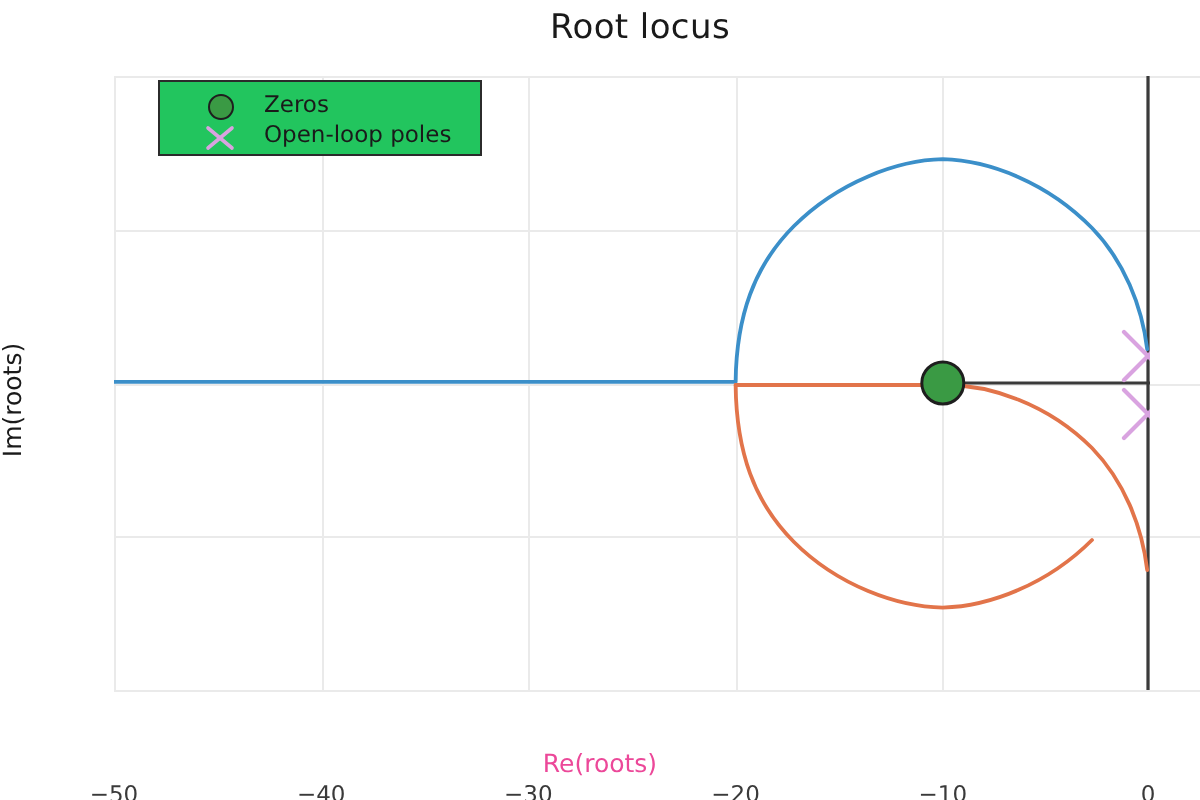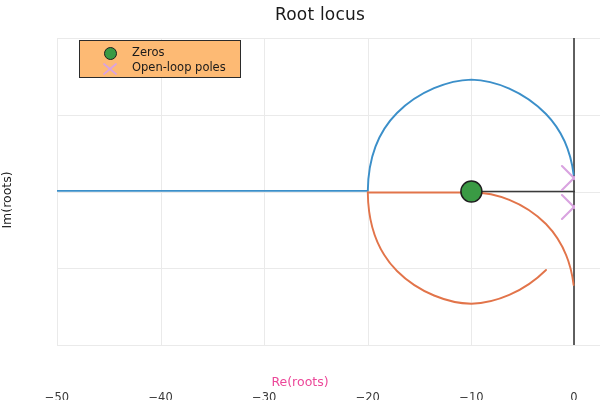--- a/index.html
+++ b/index.html
@@ -20,21 +20,21 @@
 
   #ylabel{position:absolute;left:-2px;top:50%;font-size:12.5px;color:#1a1a1a;
           transform:translateY(-50%) rotate(-90deg);transform-origin:center;
           white-space:nowrap;width:120px;text-align:center;margin-left:-52px;}
   #xlabel{position:absolute;left:0;top:374px;width:600px;text-align:center;
           font-size:12.5px;color:#ec4899;}
 
   #curves{position:absolute;left:0;top:0;}
 
   #legend{position:absolute;left:79px;top:40px;width:162px;height:38px;
-          background:#fdba74;border:1px solid #2b2b2b;box-sizing:border-box;}
+          background:#22c55e;border:1px solid #2b2b2b;box-sizing:border-box;}
   .leg-row{position:absolute;left:0;height:16px;width:100%;}
   .leg-txt{position:absolute;left:52px;font-size:11.5px;color:#1a1a1a;
            line-height:16px;white-space:nowrap;}
   #legdot{position:absolute;left:24px;top:6px;width:13px;height:13px;
           border-radius:50%;background:#3a9a44;border:1.4px solid #1e1e1e;
           box-sizing:border-box;}
   #legx{position:absolute;left:20px;top:21px;width:22px;height:14px;}
 </style>
 </head>
 <body>

